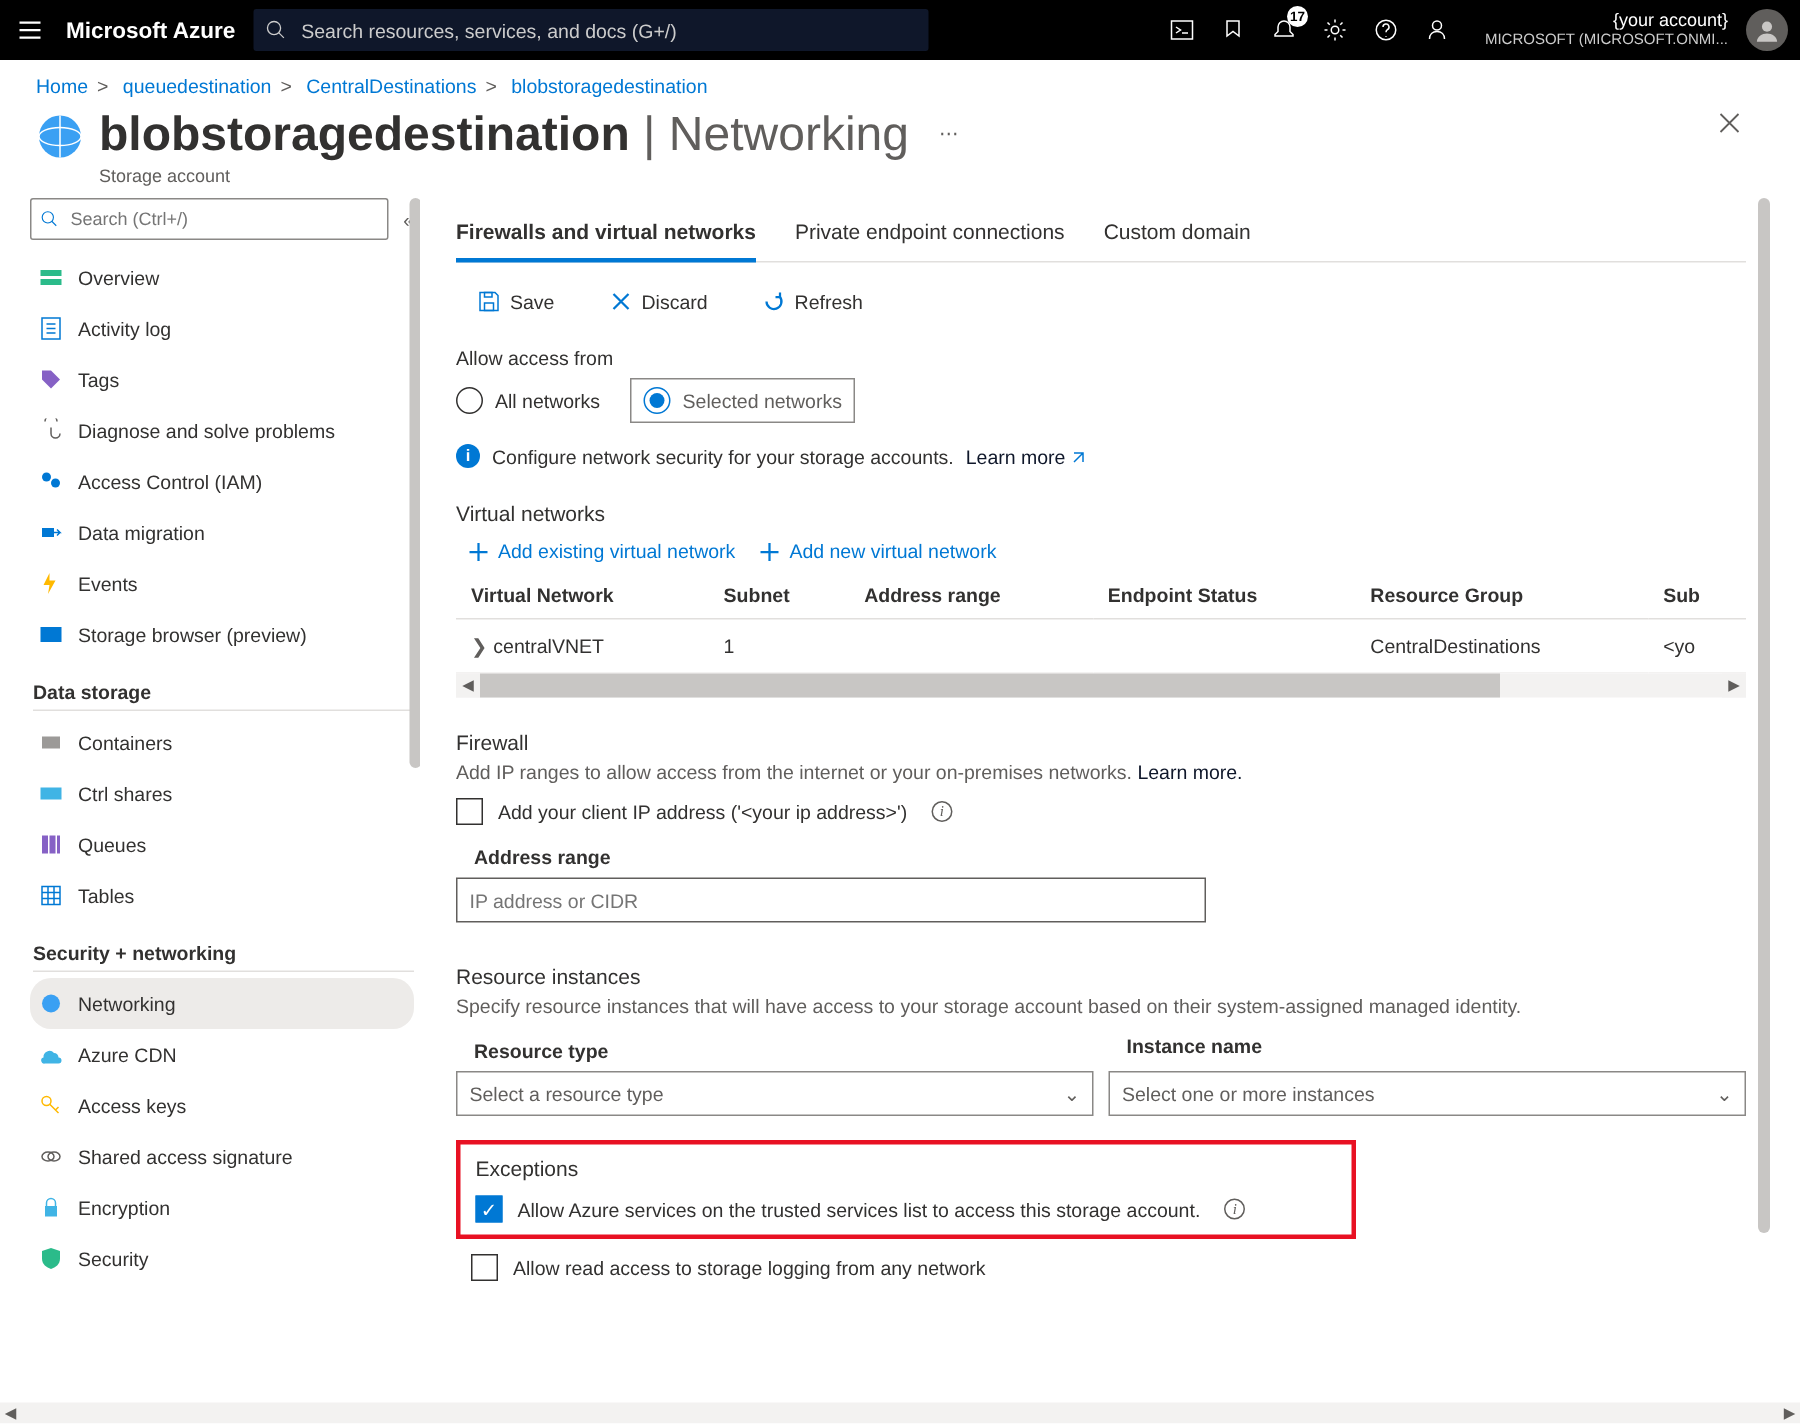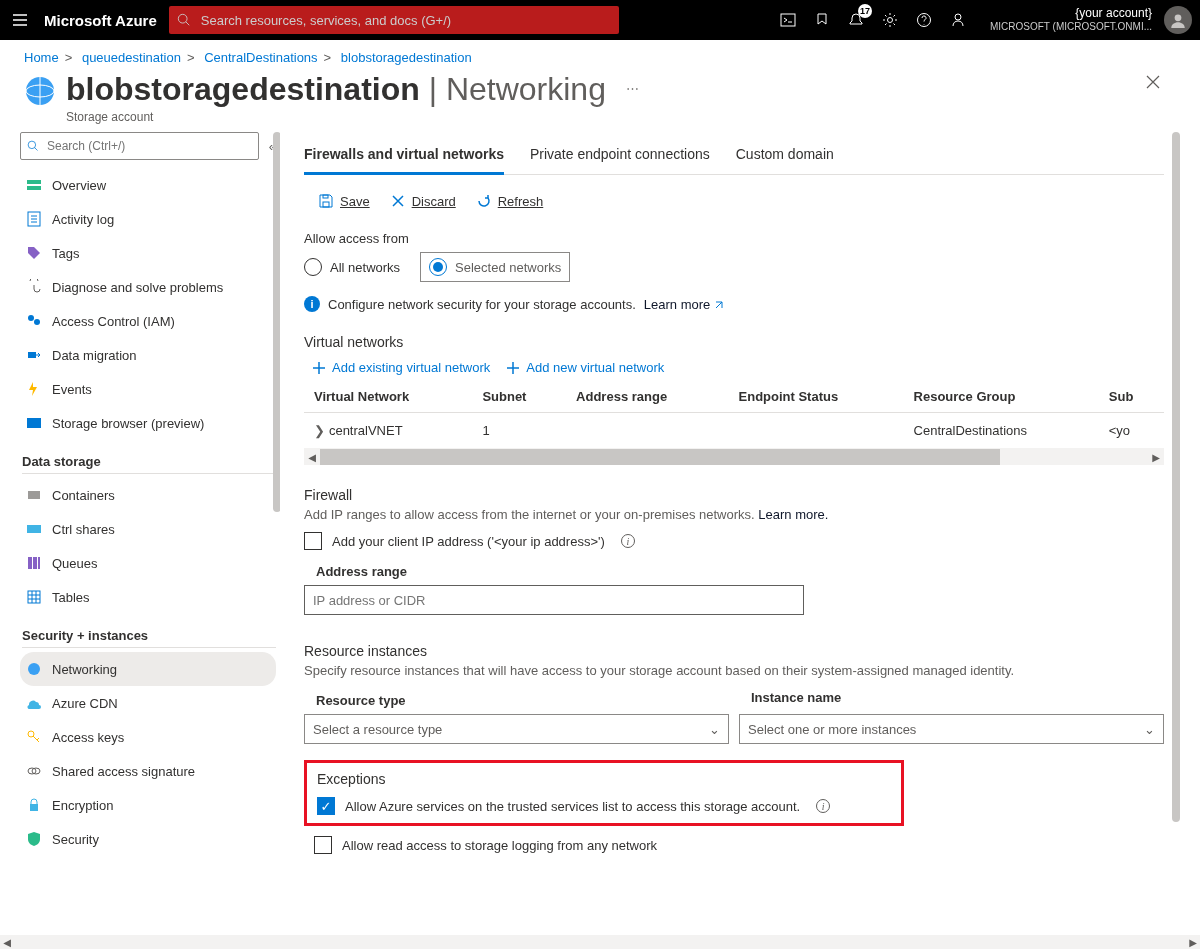--- a/index.html
+++ b/index.html
@@ -3,21 +3,21 @@
 <meta charset="utf-8">
 <style>
   * { box-sizing: border-box; }
   html, body { margin: 0; padding: 0; font-family: "Segoe UI", Arial, sans-serif; font-size: 13px; color: #323130; background: #fff; }
   body { width: 1200px; height: 949px; overflow: hidden; position: relative; }
 
   
   .topbar { height: 40px; background: #000; display: flex; align-items: center; color: #fff; padding: 0 8px; gap: 12px; }
   .topbar .menu-icon { width: 24px; height: 24px; display: flex; align-items: center; justify-content: center; cursor: pointer; }
   .topbar .brand { font-size: 15px; font-weight: 600; white-space: nowrap; }
-  .topbar .search { flex: 0 0 450px; height: 28px; background: #b91c1c; border-radius: 2px; display: flex; align-items: center; padding: 0 8px; gap: 8px; }
+  .topbar .search { flex: 0 0 450px; height: 28px; background: #0f172a; border-radius: 2px; display: flex; align-items: center; padding: 0 8px; gap: 8px; }
   .topbar .search input { flex: 1; background: transparent; border: none; color: #ccc; font-size: 13px; outline: none; }
   .topbar .search input::placeholder { color: #ccc; }
   .topbar .spacer { flex: 1; }
   .topbar .topicons { display: flex; align-items: center; gap: 14px; }
   .topbar .topicon { width: 20px; height: 20px; display: flex; align-items: center; justify-content: center; cursor: pointer; position: relative; }
   .topbar .badge { position: absolute; top: -6px; right: -6px; background: #fff; color: #000; border-radius: 50%; font-size: 9px; font-weight: 600; width: 14px; height: 14px; display: flex; align-items: center; justify-content: center; }
   .topbar .account { text-align: right; font-size: 12px; line-height: 14px; margin-left: 10px; }
   .topbar .account .line2 { font-size: 10px; color: #ccc; }
   .topbar .avatar { width: 28px; height: 28px; border-radius: 50%; background: #605e5c; display: flex; align-items: center; justify-content: center; }
 
@@ -48,21 +48,21 @@
   .sicon { width: 16px; height: 16px; display: inline-flex; align-items: center; justify-content: center; }
   .side-scroll-track { position: absolute; right: -1px; top: 0; width: 14px; height: 100%; }
   .side-scroll-thumb { position: absolute; right: 0; top: 0; width: 8px; height: 380px; background: #c8c6c4; border-radius: 4px; }
 
   
   .main { flex: 1; padding: 14px 0 0 24px; overflow: hidden; position: relative; }
   .main-inner { padding-right: 36px; }
   .tabs { display: flex; gap: 26px; border-bottom: 1px solid #e1dfdd; }
   .tab { padding: 0 0 10px 0; font-size: 14px; cursor: pointer; color: #323130; }
   .tab.active { font-weight: 600; border-bottom: 3px solid #0078d4; margin-bottom: -1px; }
-  .toolbar { display: flex; gap: 8px; padding: 14px 0 6px 8px; align-items: center; text-decoration: underline; }
+  .toolbar { display: flex; gap: 24px; padding: 14px 0 6px 8px; align-items: center; }
   .tbtn { display: flex; align-items: center; gap: 6px; padding: 4px 6px; cursor: pointer; font-size: 13px; }
   .tbtn svg { color: #0078d4; }
   .label { font-size: 13px; color: #323130; margin-top: 12px; }
   .radiorow { display: flex; align-items: center; gap: 20px; margin-top: 6px; }
   .radio { display: flex; align-items: center; gap: 8px; cursor: pointer; }
   .radio .circ { width: 18px; height: 18px; border: 1px solid #323130; border-radius: 50%; display: flex; align-items: center; justify-content: center; }
   .radio.sel .circ { border-color: #0078d4; }
   .radio.sel .circ::after { content: ""; width: 10px; height: 10px; background: #0078d4; border-radius: 50%; }
   .infoline { display: flex; align-items: center; gap: 8px; margin-top: 14px; font-size: 13px; }
   .infoline .pill { width: 16px; height: 16px; border-radius: 50%; background: #0078d4; color: #fff; display: flex; align-items: center; justify-content: center; font-size: 11px; font-weight: 700; }
@@ -302,21 +302,21 @@
     <div class="item">
         <span class="sicon">
           <svg width="16" height="16">
             <rect x="2" y="2" width="12" height="12" fill="none" stroke="#0078d4"></rect>
             <path d="M2 6h12M2 10h12M6 2v12M10 2v12" stroke="#0078d4"></path>
           </svg>
         </span>
         <span>Tables</span>
       </div>
 
-    <div class="group">Security + instances</div>
+    <div class="group">Security + networking</div>
     <div class="item active">
         <span class="sicon">
           <svg width="16" height="16">
             <circle cx="8" cy="8" r="6" fill="#3aa0f3"></circle>
           </svg>
         </span>
         <span>Networking</span>
       </div>
     <div class="item">
         <span class="sicon">

